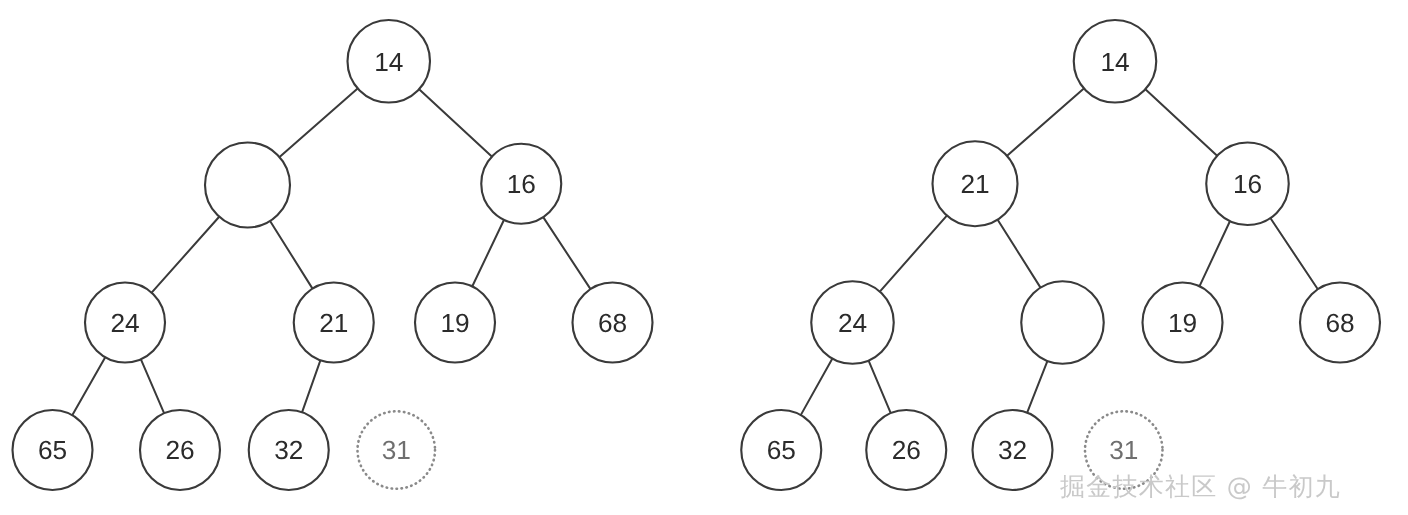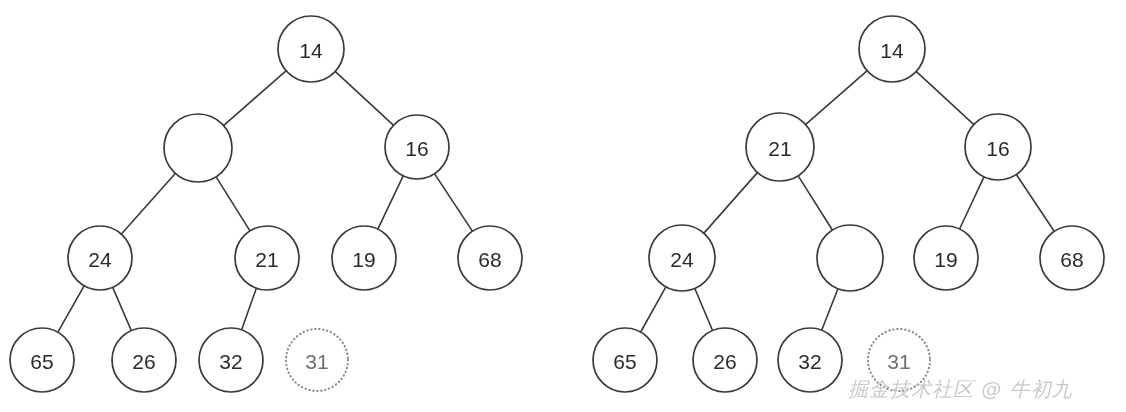--- a/index.html
+++ b/index.html
@@ -176,14 +176,14 @@
         <g>
           <circle class="node-circle-solid" cx="810" cy="360" r="32"></circle>
           <text class="node-label" x="810" y="361">32</text>
         </g>
         <g>
           <circle class="node-circle-dotted" cx="899" cy="360" r="31"></circle>
           <text class="node-label ghost" x="899" y="361">31</text>
         </g>
       </g>
   </svg>
-  <div class="watermark-text" style="left: 848px; top: 376px; font-style: italic;">掘金技术社区 @ 牛初九</div>
+  <div class="watermark-text" style="left: 848px; top: 376px;">掘金技术社区 @ 牛初九</div>
 </div>
 
 </body></html>

